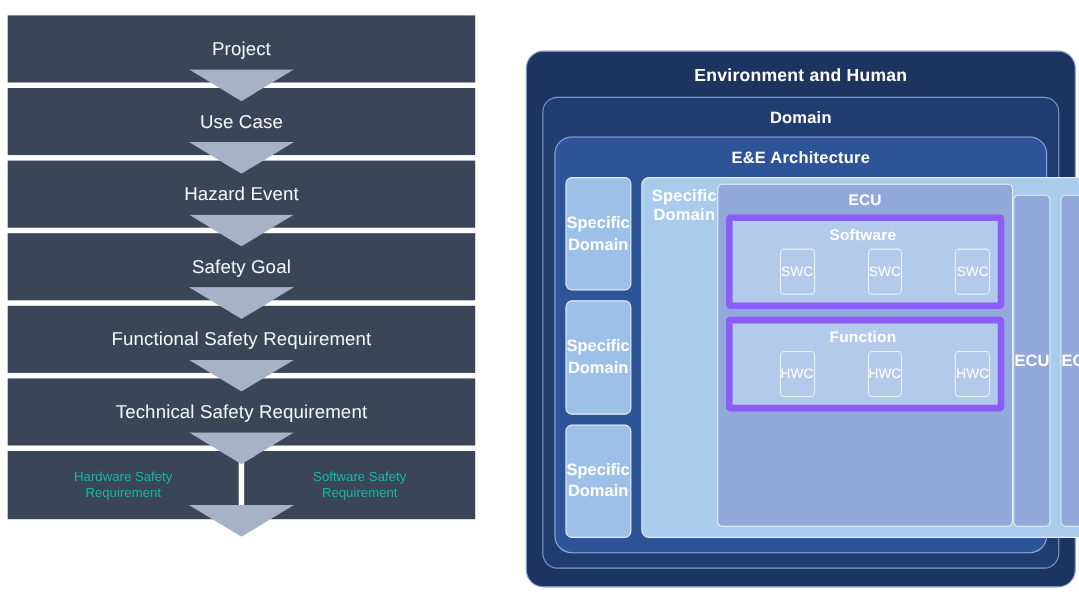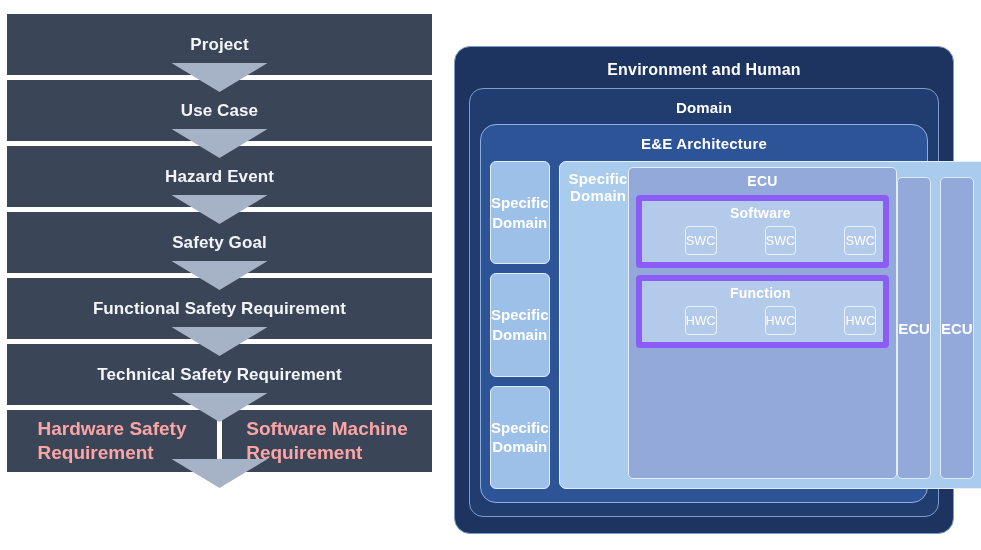--- a/index.html
+++ b/index.html
@@ -16,21 +16,20 @@
     -webkit-font-smoothing: antialiased;
   }
 
   
   #flow-panel {
     position: absolute;
     left: 7px;
     top: 14px;
     width: 425px;
     height: 525px;
-    font-weight: bold;
   }
   .flow-row {
     position: relative;
     width: 100%;
     background: #3a4557;
     box-sizing: border-box;
     margin-bottom: 5px;
     display: flex;
     align-items: center;
     justify-content: center;
@@ -46,43 +45,44 @@
     gap: 5px;
     width: 100%;
   }
   .split-cell {
     flex: 1 1 0;
     background: #3a4557;
     height: 62px;
     display: flex;
     align-items: center;
     justify-content: center;
-    color: #fca5a5;
-    font-size: 19px;
+    color: #14b8a6;
+    font-size: 12px;
     line-height: 1.28;
+    text-align: center;
     box-sizing: border-box;
   }
 
   
   .flow-arrow {
     position: absolute;
     left: 50%;
     transform: translateX(-50%);
     width: 96px;
     height: 29px;
     background: #a6b2c6;
     clip-path: polygon(0 0, 100% 0, 50% 100%);
     z-index: 4;
     pointer-events: none;
   }
 
   
   #arch-panel {
     position: absolute;
-    left: 454px;
+    left: 478px;
     top: 46px;
     width: 500px;
     height: 488px;
   }
   .layer {
     box-sizing: border-box;
     position: relative;
   }
   .layer-title {
     text-align: center;
@@ -185,21 +185,21 @@
   }
   .sub-block + .sub-block { margin-top: 7px; }
   .sub-block > .layer-title { font-size: 14px; padding: 2px 0 5px; }
 
   .chip-row {
     display: flex;
     gap: 8px;
   }
   .chip {
     flex: 1 1 0;
-    height: 29px;
+    height: 42px;
     border: 1px solid #e9f1fb;
     border-radius: 4px;
     background: transparent;
     display: flex;
     align-items: center;
     justify-content: center;
     color: #ffffff;
     font-size: 12.5px;
     box-sizing: border-box;
     margin-left: 40px;
@@ -265,21 +265,21 @@
 
   <div class="flow-split">
     <div class="split-cell">
       <span>
         <span>Hardware Safety</span><br>
         <span>Requirement</span>
       </span>
     </div>
     <div class="split-cell">
       <span>
-        <span>Software Machine</span><br>
+        <span>Software Safety</span><br>
         <span>Requirement</span>
       </span>
     </div>
   </div>
 </div>
 
 <div id="arch-panel">
   <div id="layer-env" class="layer">
     <div class="layer-title">Environment and Human</div>
 

